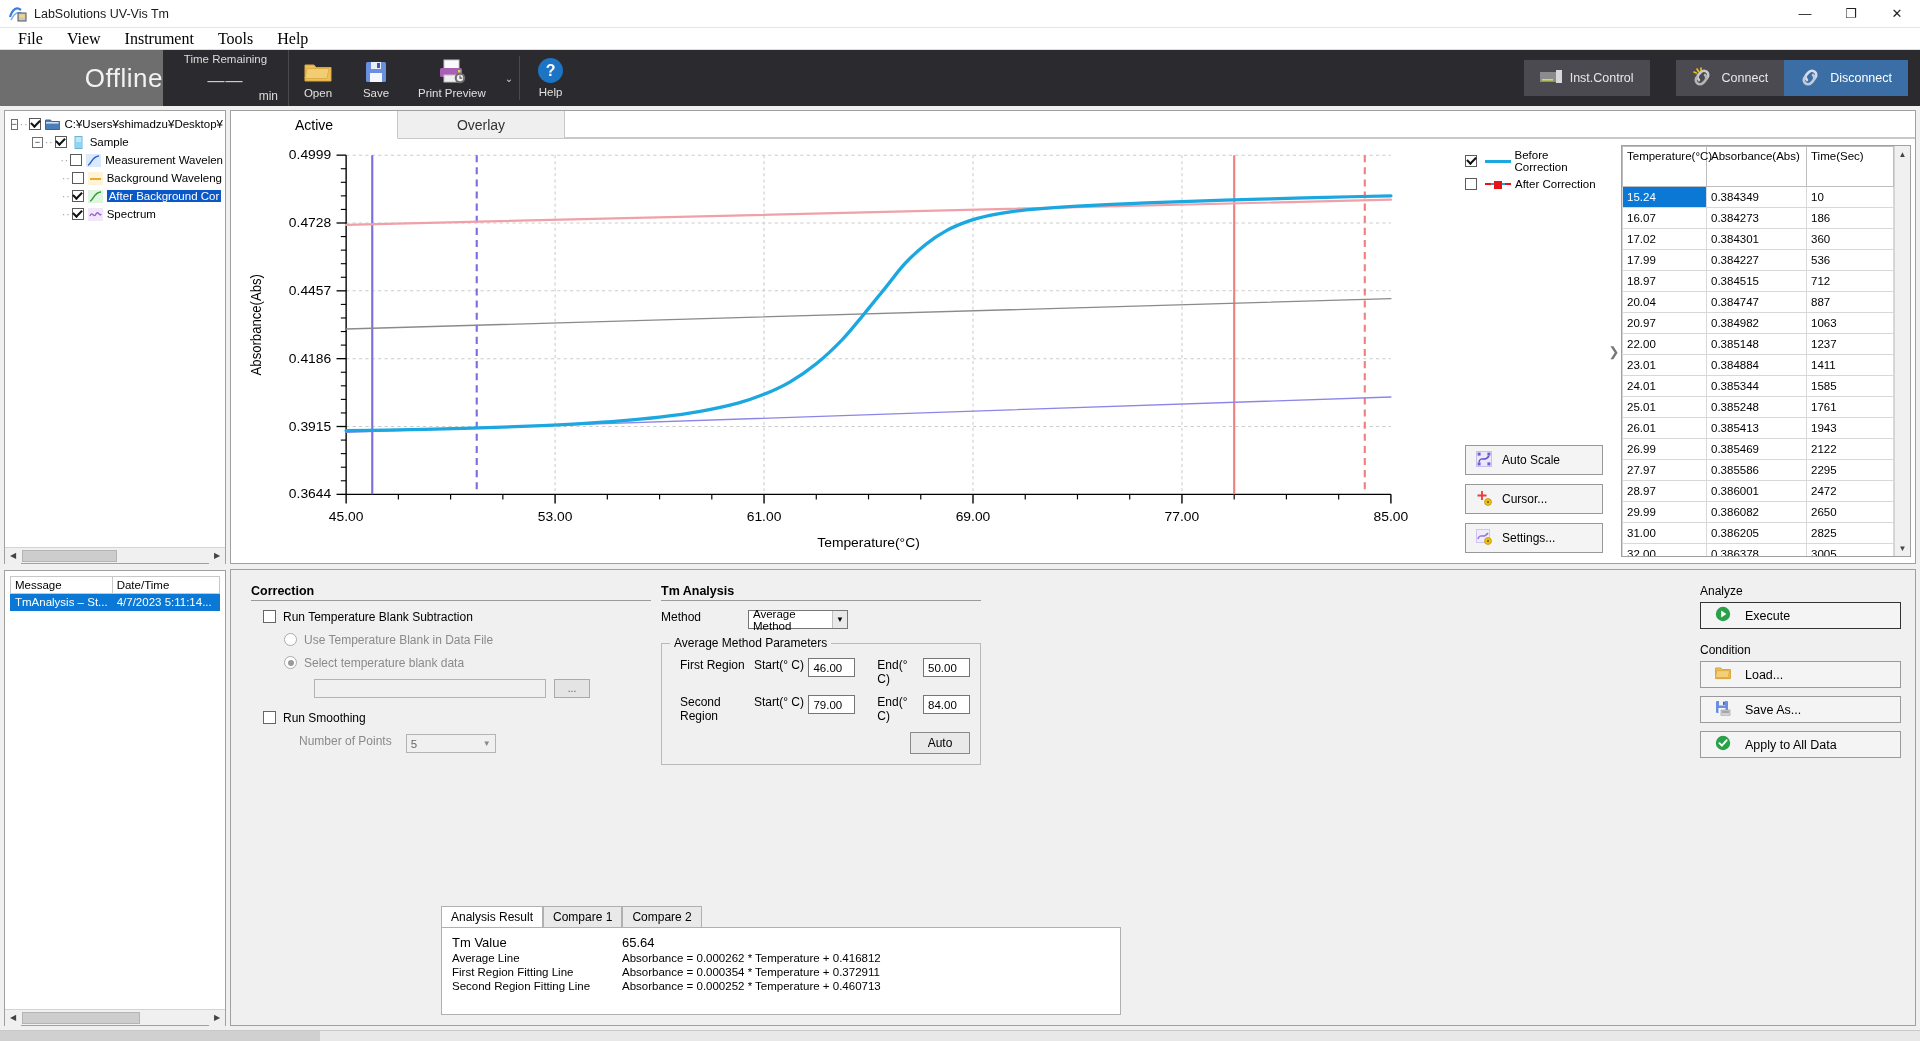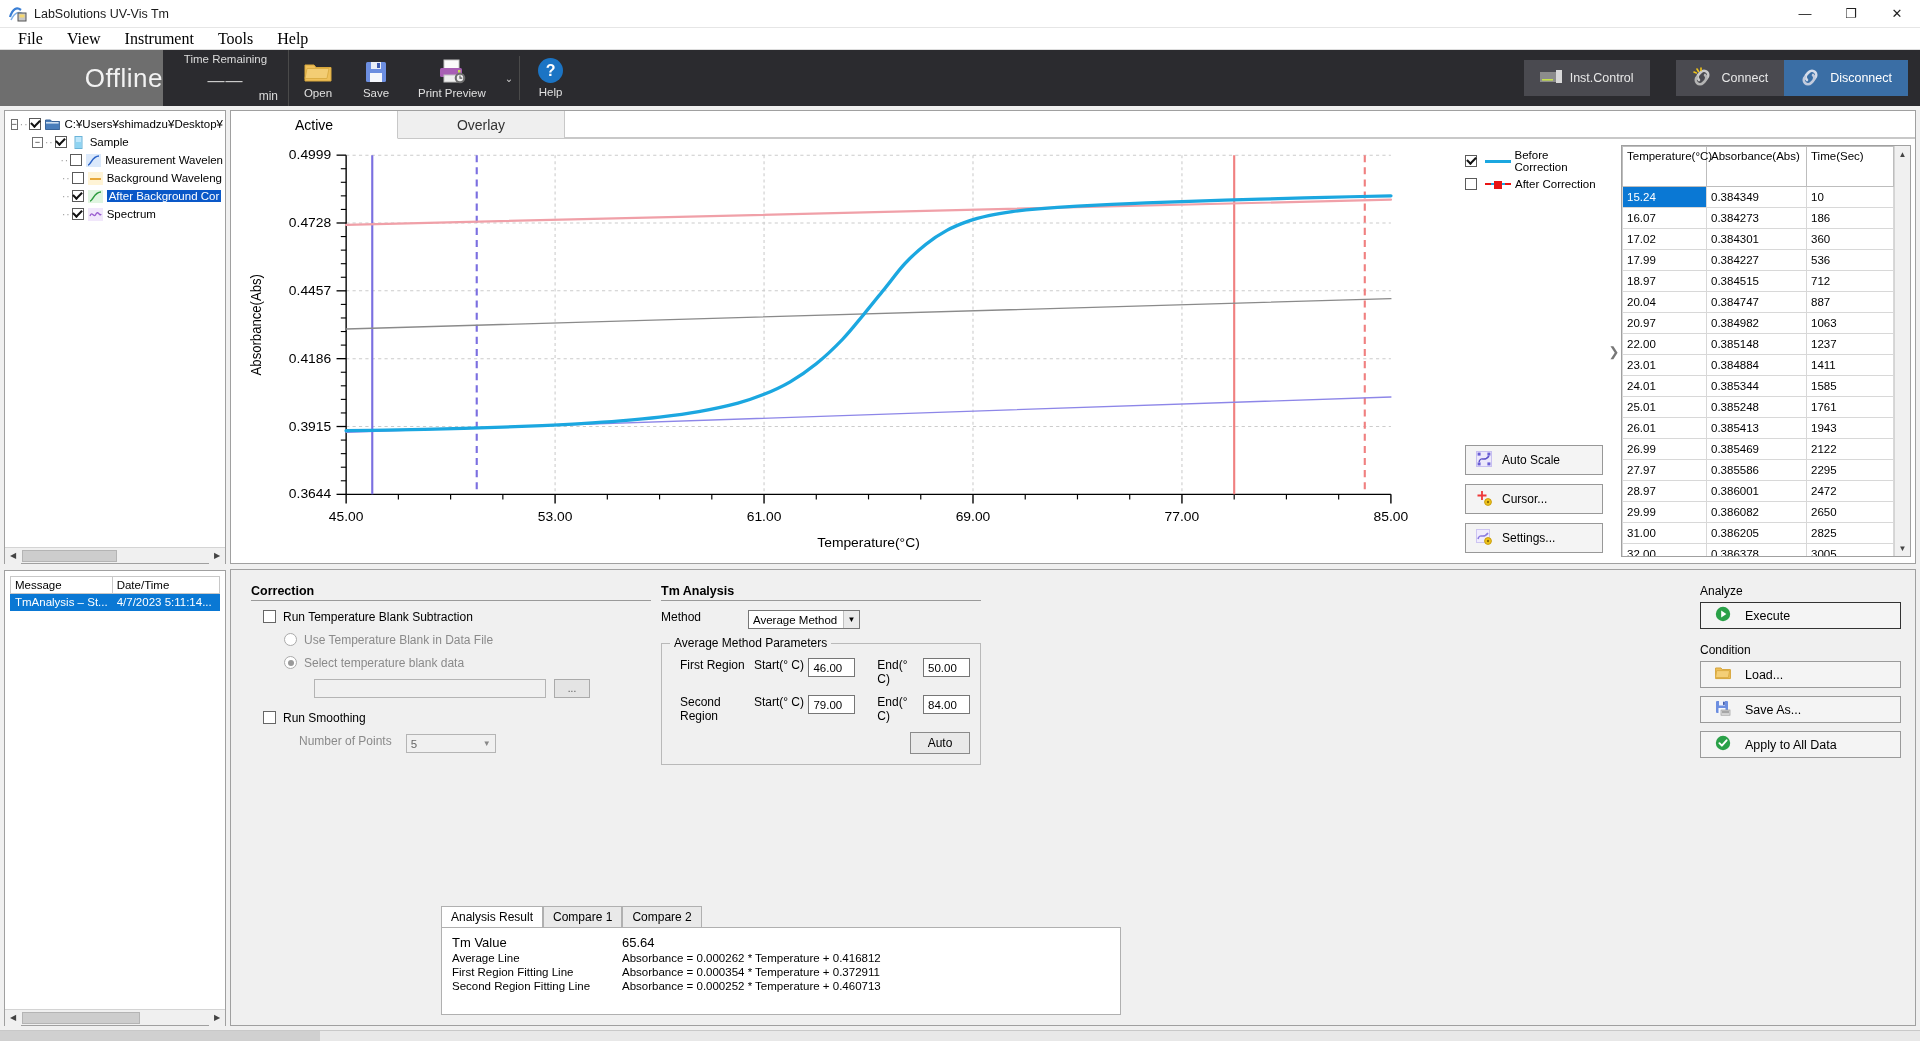--- a/index.html
+++ b/index.html
@@ -732,21 +732,21 @@
           </span>
         </div>
       </div>
 
       <div id="tm">
         <div class="grp-title">Tm Analysis</div>
         <div class="grp-rule"></div>
 
         <div class="row">
           <span style="width:87px">Method</span>
-          <span class="combo" style="width:112px;background:#fff;border:1px solid #767676;color:#000;padding-right:0">
+          <span class="combo" style="width:100px;background:#fff;border:1px solid #767676;color:#000;padding-right:0">
             <span>Average Method</span>
             <span style="width:16px;height:17px;background:#e9e9e9;border-left:1px solid #c0c0c0;display:flex;align-items:center;justify-content:center;font-size:8px">▼</span>
           </span>
         </div>
 
         <div class="fieldset">
           <span class="fs-legend">Average Method Parameters</span>
           <div class="row" style="margin-top:8px">
             <span style="width:84px;margin-left:8px">First Region</span>
             <span style="width:62px">Start(° C)</span>

